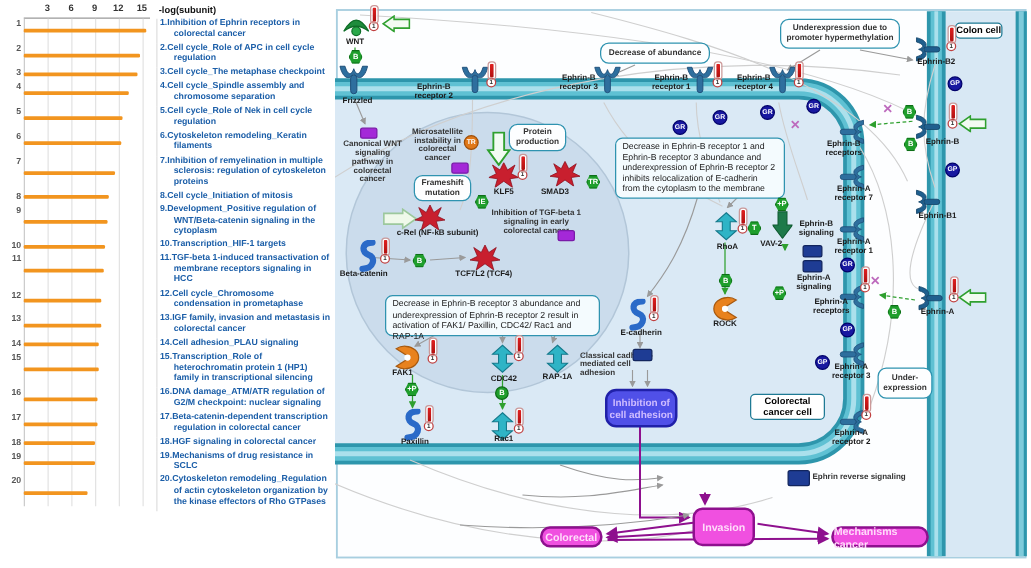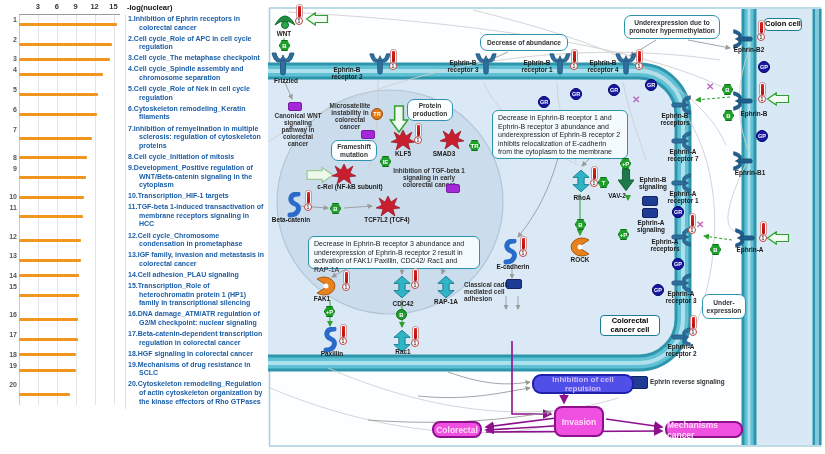--- a/index.html
+++ b/index.html
@@ -46,21 +46,21 @@
 </head>
 <body>
 
 <div id="left-panel">
   <div id="chart-header">
     <span class="tick" style="left:37.9px">3</span>
     <span class="tick" style="left:56.8px">6</span>
     <span class="tick" style="left:75.7px">9</span>
     <span class="tick" style="left:94.6px">12</span>
     <span class="tick" style="left:113.5px">15</span>
-    <span class="axis-title">-log(nuclear)</span>
+    <span class="axis-title">-log(subunit)</span>
     <div id="axis-line"></div>
   </div>
   <div id="rows-wrap">
     <div class="vaxis"></div>
     <div class="gridline" style="left:37.9px"></div>
     <div class="gridline" style="left:56.8px"></div>
     <div class="gridline" style="left:75.7px"></div>
     <div class="gridline" style="left:94.6px"></div>
     <div class="gridline" style="left:113.5px"></div>
     <div id="rows">
@@ -519,20 +519,22 @@
   <div class="abs nlabel" style="left:462px;top:246px;width:40px">Ephrin-A</div>
 
   <div class="abs" style="left:233px;top:239px"><svg width="18" height="26" viewBox="0 0 18 26">
         <path d="M13,2 C4,2 4,10 10,12 C16,14 14,23 5,23" fill="none" stroke="#2A6AC8" stroke-width="5" stroke-linecap="round"></path>
       </svg></div>
   <div class="abs thermo" style="left:251px;top:237px">
       <div class="tbar"></div>
       <div class="tcirc">1</div>
     </div>
   <div class="abs nlabel" style="left:222px;top:263px;width:46px">E-cadherin</div>
+  <div class="abs inhib" style="left:216px;top:311px;width:58px;height:31px;white-space:pre-line">Inhibition of
+cell adhesion</div>
 
   <div class="abs flip" style="left:46px;top:276px"><svg width="28" height="20" viewBox="0 0 26 20">
         <path d="M24,3 A11,9 0 1 0 24,17 L13,10 Z" fill="#E8821E" stroke="#A85A10"></path>
         <circle cx="15" cy="10" r="2.5" fill="#fff"></circle>
       </svg></div>
   <div class="abs thermo" style="left:74px;top:271px">
       <div class="tbar"></div>
       <div class="tcirc">1</div>
     </div>
   <div class="abs nlabel" style="left:36px;top:295px;width:36px">FAK1</div>
@@ -562,17 +564,16 @@
       <div class="tbar"></div>
       <div class="tcirc">1</div>
     </div>
   <div class="abs nlabel" style="left:116px;top:348px;width:38px">Rac1</div>
 
   <div class="abs" style="left:169px;top:275px"><svg width="18" height="24" viewBox="0 0 20 24">
         <path d="M10,0 L19,8 L13.5,8 L13.5,16 L19,16 L10,24 L1,16 L6.5,16 L6.5,8 L1,8 Z" fill="#2FB4C6" stroke="#157A8C"></path>
       </svg></div>
   <div class="abs nlabel" style="left:156px;top:298px;width:44px">RAP-1A</div>
 
-  <div class="abs inhib" style="left:264px;top:374px;width:102px;height:20px">Inhibition of cell repulsion</div>
   <div class="abs outcome" style="left:286px;top:406px;width:50px;height:31px">Invasion</div>
   <div class="abs outcome" style="left:164px;top:421px;width:50px;height:17px">Colorectal</div>
   <div class="abs outcome" style="left:397px;top:421px;width:78px;height:17px">Mechanisms cancer</div>
 </div>
 
 </body></html>

